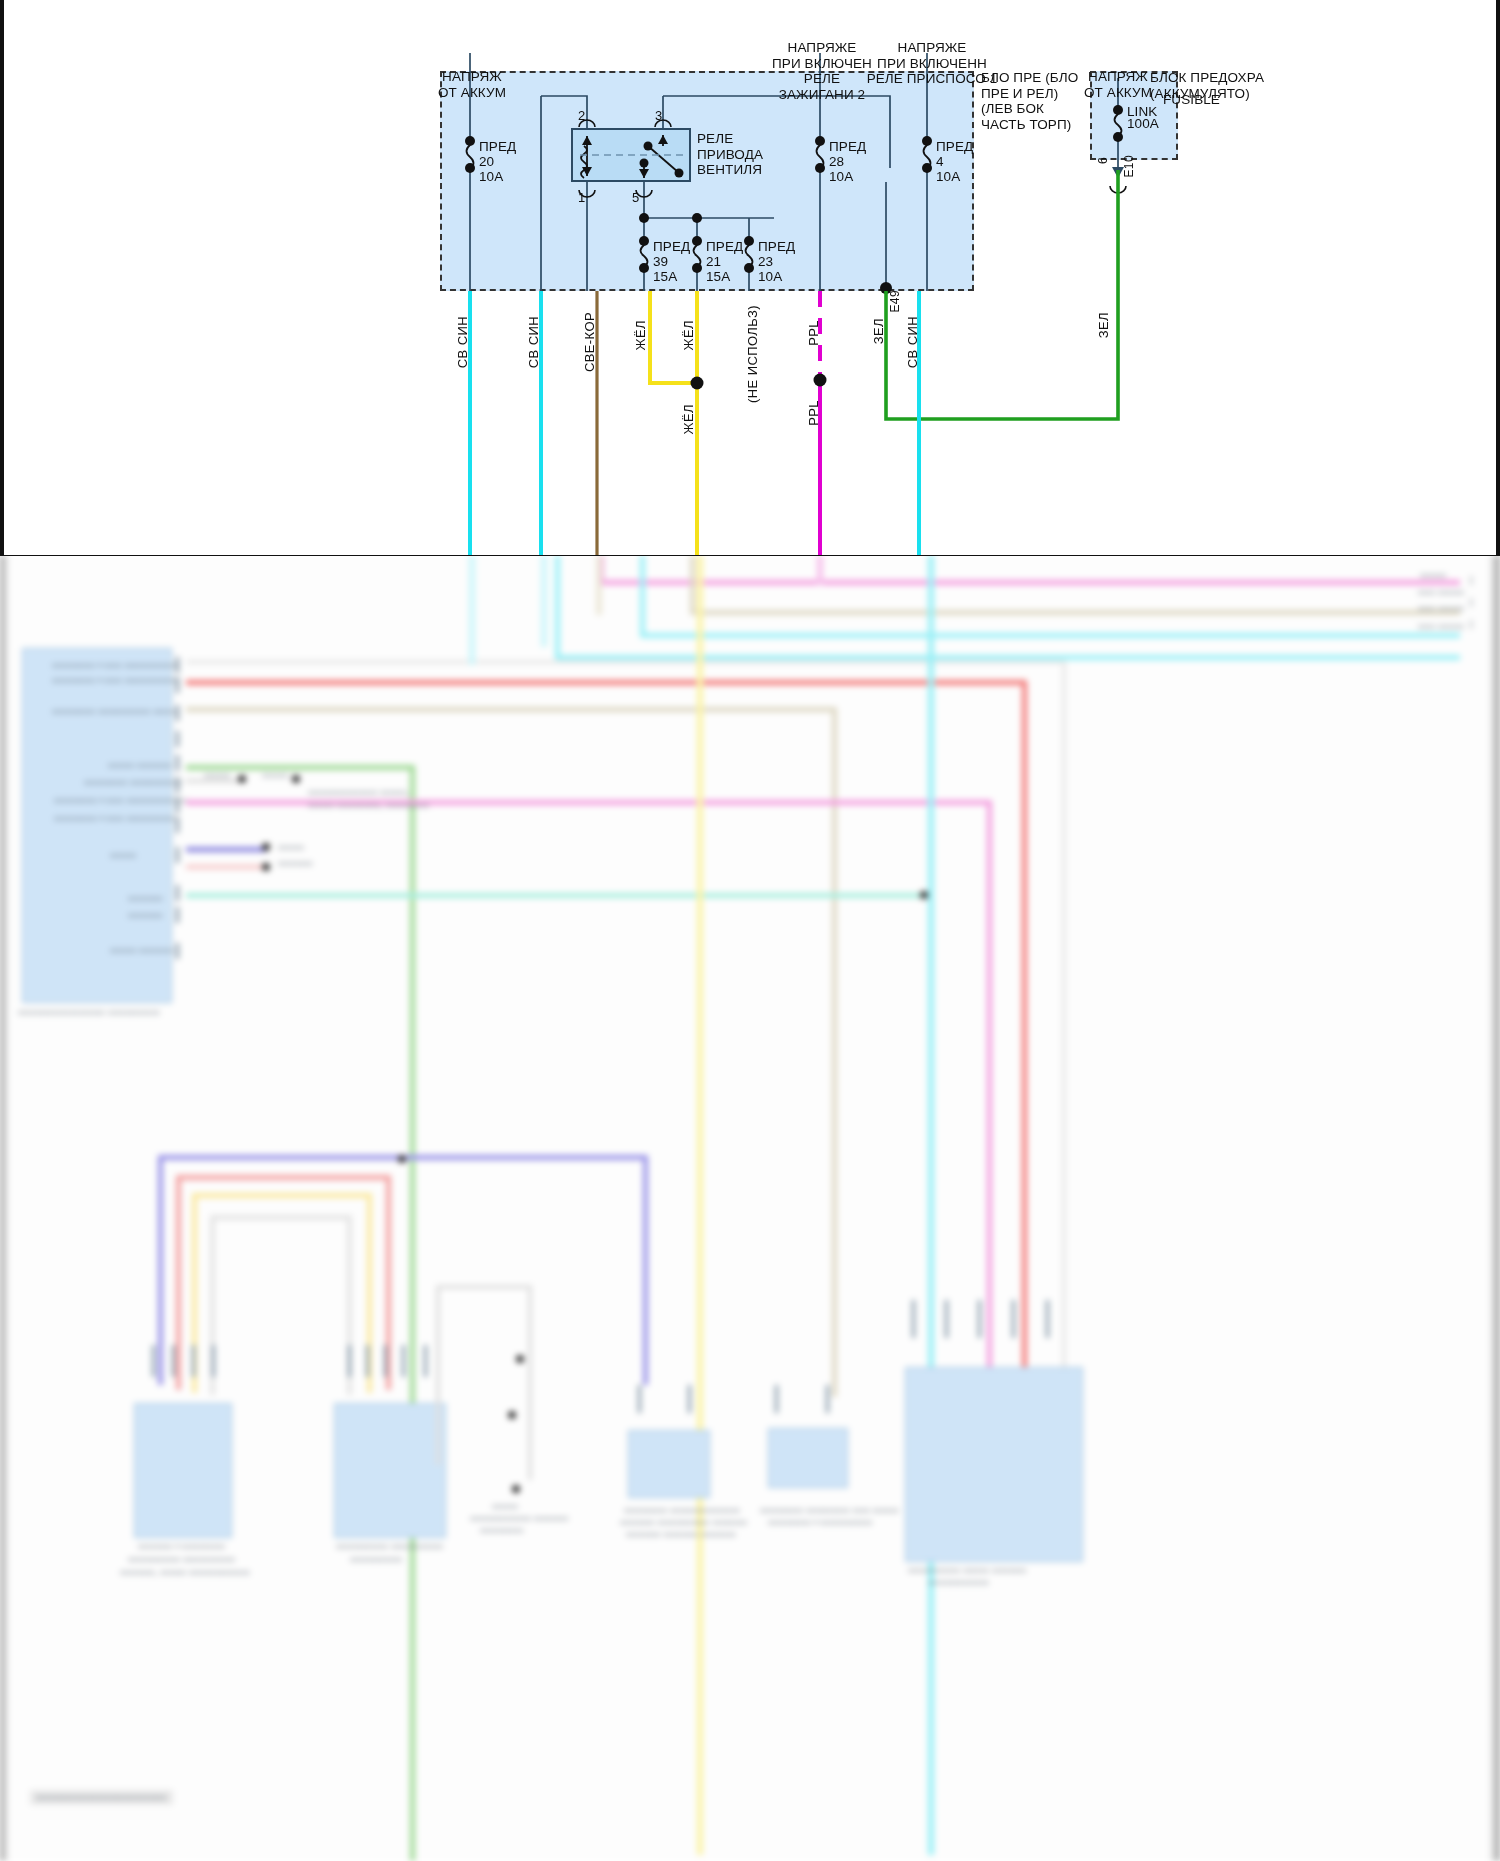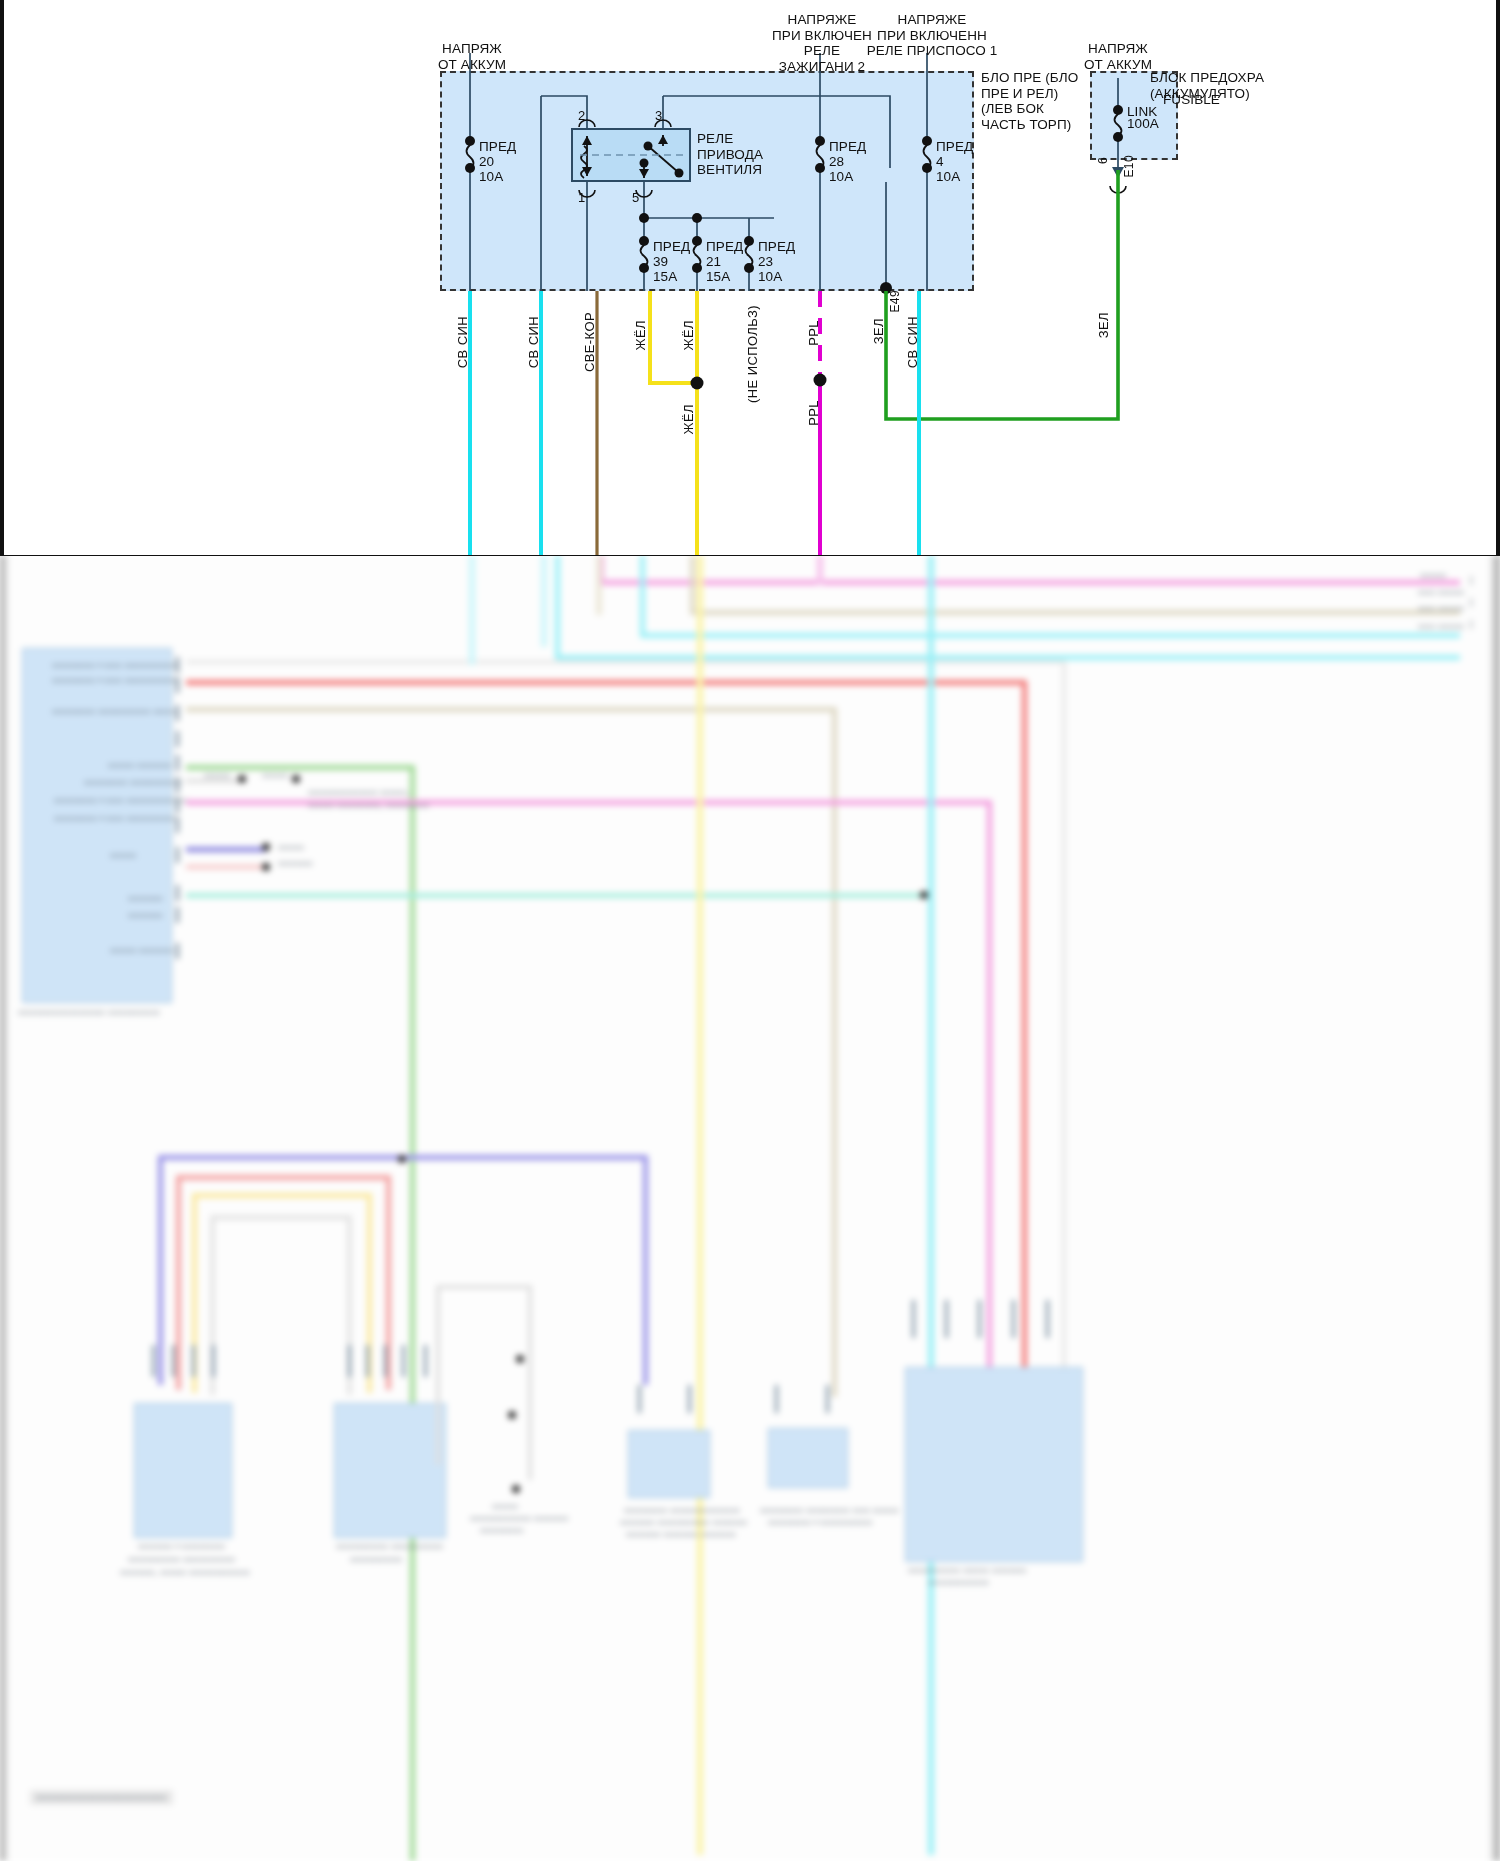--- a/index.html
+++ b/index.html
@@ -51,21 +51,21 @@
     position:absolute; background:#cfe6fa;
     border:2px dashed #333;
   }
   .relaybox{
     position:absolute; background:#b9dcf5; border:2px solid #2c4a63;
   }
   .lbl{
     position:absolute; color:#111; font-size:13.5px; line-height:15.5px;
     white-space:pre; letter-spacing:.1px;
   }
-  .lbl.c{ text-align:center; }
+  .lbl.c{ text-align:center;margin-top:28px; }
   .lblv{
     position:absolute; color:#111; font-size:13px; white-space:nowrap;
     writing-mode:vertical-rl; transform:rotate(180deg); letter-spacing:.4px;
   }
   .pinnum{ position:absolute; font-size:13px; color:#111; }
   svg.ov{ position:absolute; left:0; top:0; width:1500px; height:556px; overflow:visible; }
 </style>
 </head>
 <body>
 

